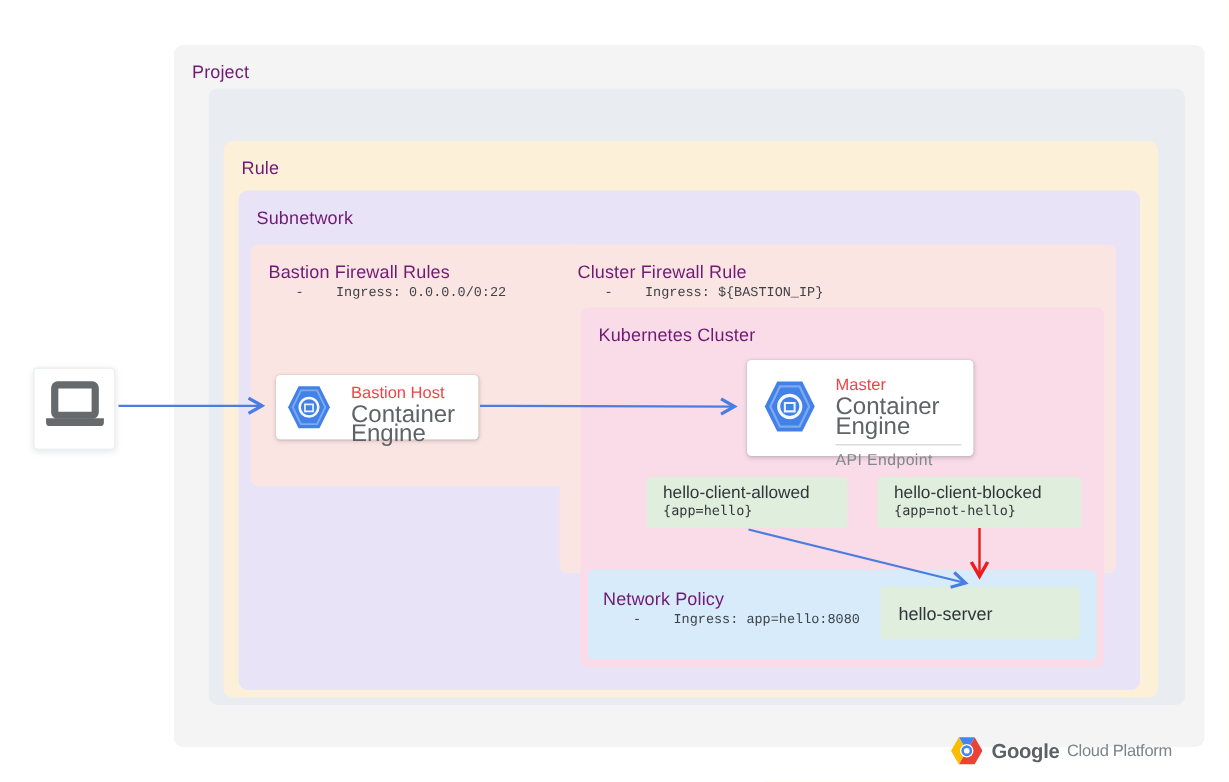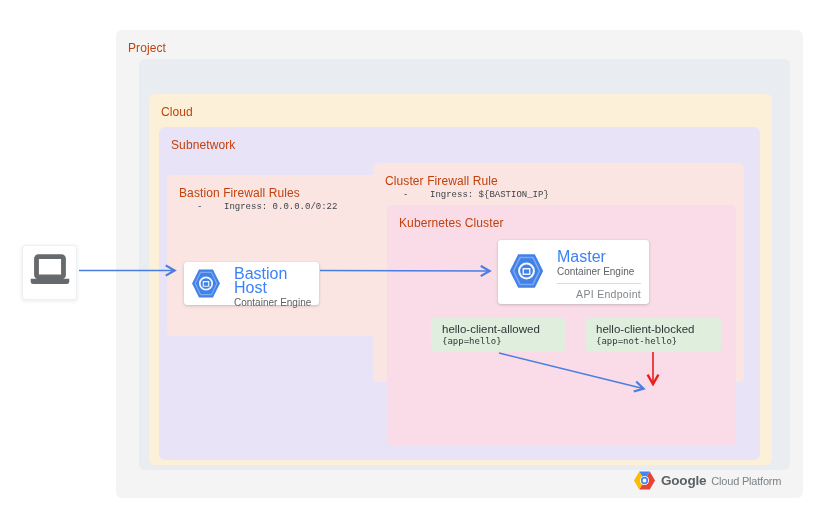--- a/index.html
+++ b/index.html
@@ -4,33 +4,33 @@
 <style>
   * { margin: 0; padding: 0; box-sizing: border-box; }
   html, body { width: 819px; height: 521px; background: #ffffff; overflow: hidden; }
   body { font-family: "Liberation Sans", "DejaVu Sans", sans-serif; }
 
   .canvas { position: relative; width: 819px; height: 521px; background: #ffffff; }
 
   .box { position: absolute; border-radius: 6px; }
   .box-label {
     position: absolute; left: 12px; top: 11px;
-    font-size: 12px; color: #c2410c; letter-spacing: .1px;
+    font-size: 12px; color: #701a75; letter-spacing: .1px;
   }
   .rule {
     position: absolute; left: 30px; top: 27px;
     font-family: Liberation Mono, monospace;
     font-size: 9px; color: #3d4348; white-space: pre;
   }
 
   .project    { left: 116px; top: 30px;  width: 687px; height: 468px; background: #f4f4f4; }
   .region     { left: 23px;  top: 29px;  width: 651px; height: 411px; background: #e9edf1; }
   .zone       { left: 10px;  top: 35px;  width: 623px; height: 371px; background: #fdf0d9; }
   .subnetwork { left: 10px;  top: 33px;  width: 601px; height: 333px; background: #e9e3f8; }
-  .bastion-fw { left: 8px;   top: 36px;  width: 218px; height: 161px; background: #fbe5e2; border-radius: 5px; margin-top: 12px; }
+  .bastion-fw { left: 8px;   top: 36px;  width: 218px; height: 161px; background: #fbe5e2; border-radius: 5px; }
   .cluster-fw { left: 214px; top: 36px;  width: 371px; height: 219px; background: #fbe5e2; border-radius: 5px; }
   .kubernetes { left: 14px;  top: 42px;  width: 349px; height: 240px; background: #f9dce7; border-radius: 5px; }
   .netpol     { left: 5px;   top: 175px; width: 339px; height: 60px;  background: #d7ebfa; border-radius: 4px; }
 
   .pod {
     position: absolute; background: #dfeedd; border-radius: 3px;
     padding: 5px 0 0 11px;
   }
   .pod-allowed { left: 44px;  top: 113px; width: 134px; height: 34px; }
   .pod-blocked { left: 198px; top: 113px; width: 136px; height: 34px; }
@@ -48,24 +48,24 @@
     display: flex; align-items: flex-start;
   }
   .bastion-card { left: 17px; top: 87px; width: 135px; height: 43px; }
   .master-card  { left: 111px; top: 35px; width: 151px; height: 64px; }
   .card .hex-wrap { flex: none; }
   .bastion-card .hex-wrap { margin: 6px 0 0 6px; }
   .master-card .hex-wrap  { margin: 12px 0 0 10px; }
   .card-text { margin-left: 12px; }
   .bastion-card .card-text { margin-top: 5px; }
   .master-card .card-text  { margin-top: 10px; }
-  .card-title { font-size: 16px; color: #3b82f6; line-height: 14px; }
-  .card-sub   { font-size: 10px; color: #5f6368; line-height: 13px; margin-top: 1px; }
+  .card-title { font-size: 11px; color: #ef4444; line-height: 14px; }
+  .card-sub   { font-size: 16px; color: #5f6368; line-height: 13px; margin-top: 1px; }
   .card-divider { width: 84px; height: 1px; background: #dadce0; margin: 5px 0 4px 0; }
-  .card-api { font-size: 10.5px; color: #80868b; letter-spacing: .3px; text-align: right; }
+  .card-api { font-size: 10.5px; color: #80868b; letter-spacing: .3px; }
 
   .laptop-card {
     position: absolute; left: 22px; top: 245px; width: 55px; height: 55px;
     background: #ffffff; border: 1px solid #edf0f2; border-radius: 3px;
     box-shadow: 0 1px 4px rgba(60,64,67,.12);
   }
 
   .arrows { position: absolute; left: 0; top: 0; width: 819px; height: 521px;
             pointer-events: none; z-index: 5; }
 
@@ -88,21 +88,21 @@
     </svg>
   </div>
 
   <div class="box project">
     <div class="box-label">Project</div>
 
     <div class="box region">
       <div class="box-label" style="left:13px; top:12px;margin-top:47px;">Region</div>
 
       <div class="box zone">
-        <div class="box-label">Cloud</div>
+        <div class="box-label">Rule</div>
 
         <div class="box subnetwork">
           <div class="box-label">Subnetwork</div>
 
           <div class="box bastion-fw">
             <div class="box-label">Bastion Firewall Rules</div>
             <div class="rule">-    Ingress: 0.0.0.0/0:22</div>
 
             <div class="card bastion-card">
               <span class="hex-wrap">
@@ -146,29 +146,36 @@
 
               <div class="pod pod-allowed">
                 <div class="pod-name">hello-client-allowed</div>
                 <div class="pod-selector">{app=hello}</div>
               </div>
               <div class="pod pod-blocked">
                 <div class="pod-name">hello-client-blocked</div>
                 <div class="pod-selector">{app=not-hello}</div>
               </div>
 
+              <div class="box netpol">
+                <div class="box-label" style="left:10px; top:12px;">Network Policy</div>
+                <div class="rule" style="left:30px; top:28px;">-    Ingress: app=hello:8080</div>
+                <div class="pod pod-server">
+                  <span class="pod-name" style="font-size:12px;">hello-server</span>
+                </div>
+              </div>
 
             </div>
           </div>
 
         </div>
       </div>
     </div>
 
-    <div class="footer" style="left:518px; top:440px;">
+    <div class="footer" style="left:518px; top:460px;">
       <svg width="21" height="19" viewBox="0 0 22 19">
         <polygon points="16.5,0 22,9.5 16.5,19 5.5,19 11,9.5" fill="#ea4335"></polygon>
         <polygon points="5.5,0 16.5,0 11,9.5" fill="#4285f4"></polygon>
         <polygon points="0,9.5 5.5,0 11,9.5 5.5,19" fill="#fbbc05"></polygon>
         <circle cx="11" cy="9.5" r="4.7" fill="#ffffff"></circle>
         <circle cx="11" cy="9.5" r="2.9" fill="none" stroke="#4285f4" stroke-width="1.8"></circle>
       </svg>
       <span class="g-bold">Google</span>
         <span class="g-light" style="margin-left:-1px;">Cloud Platform</span>
     </div>

